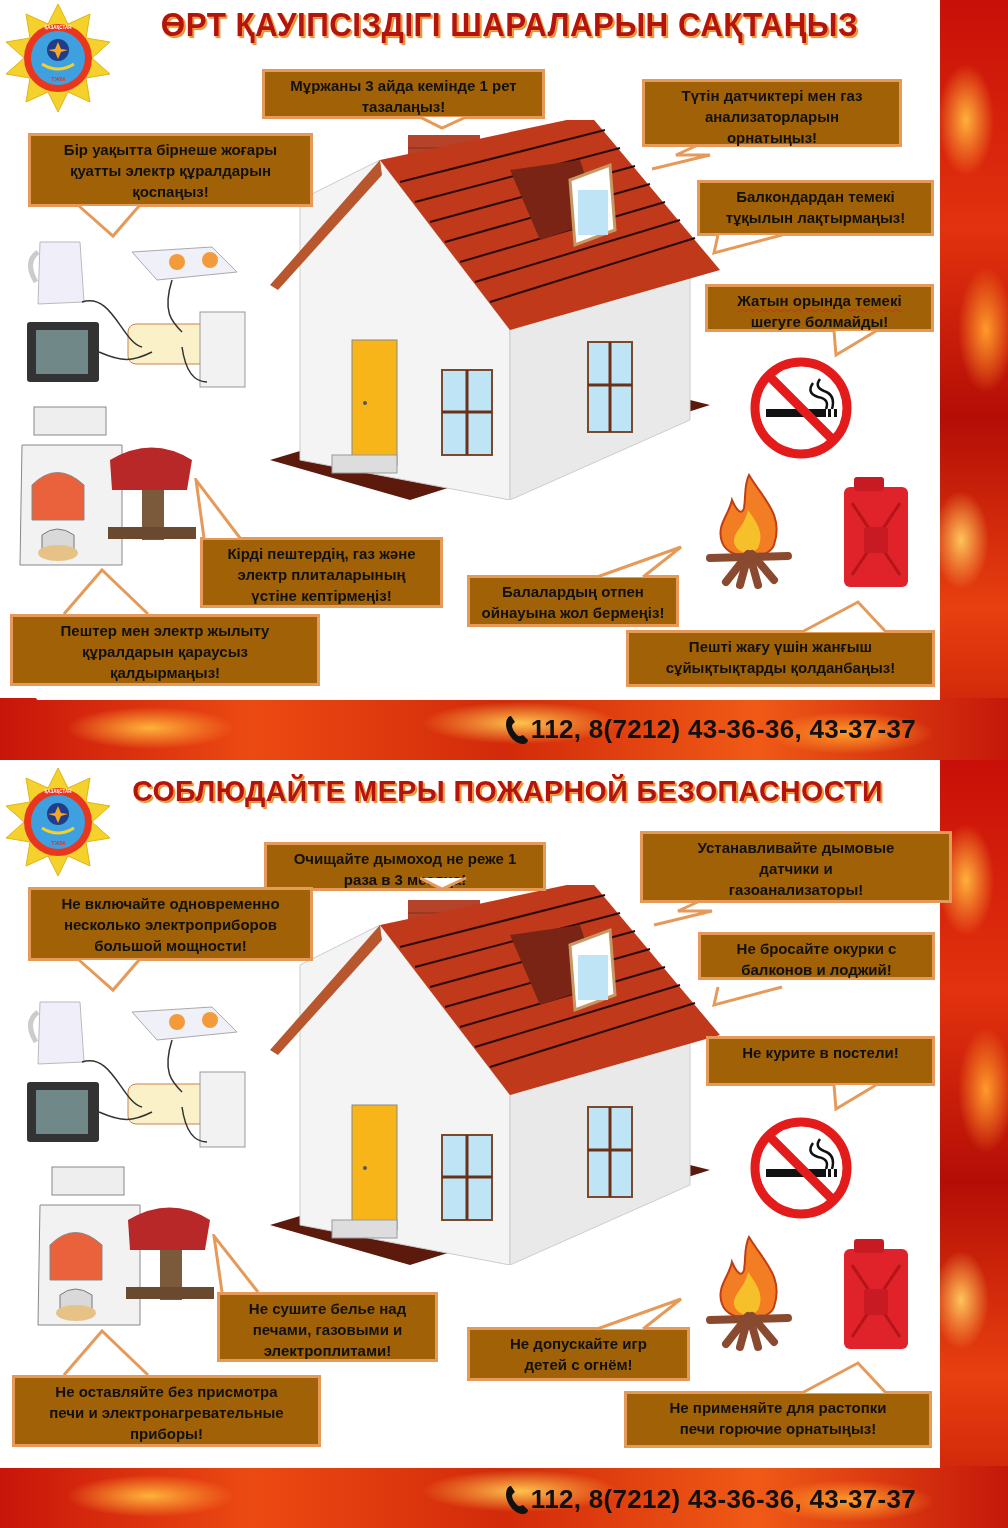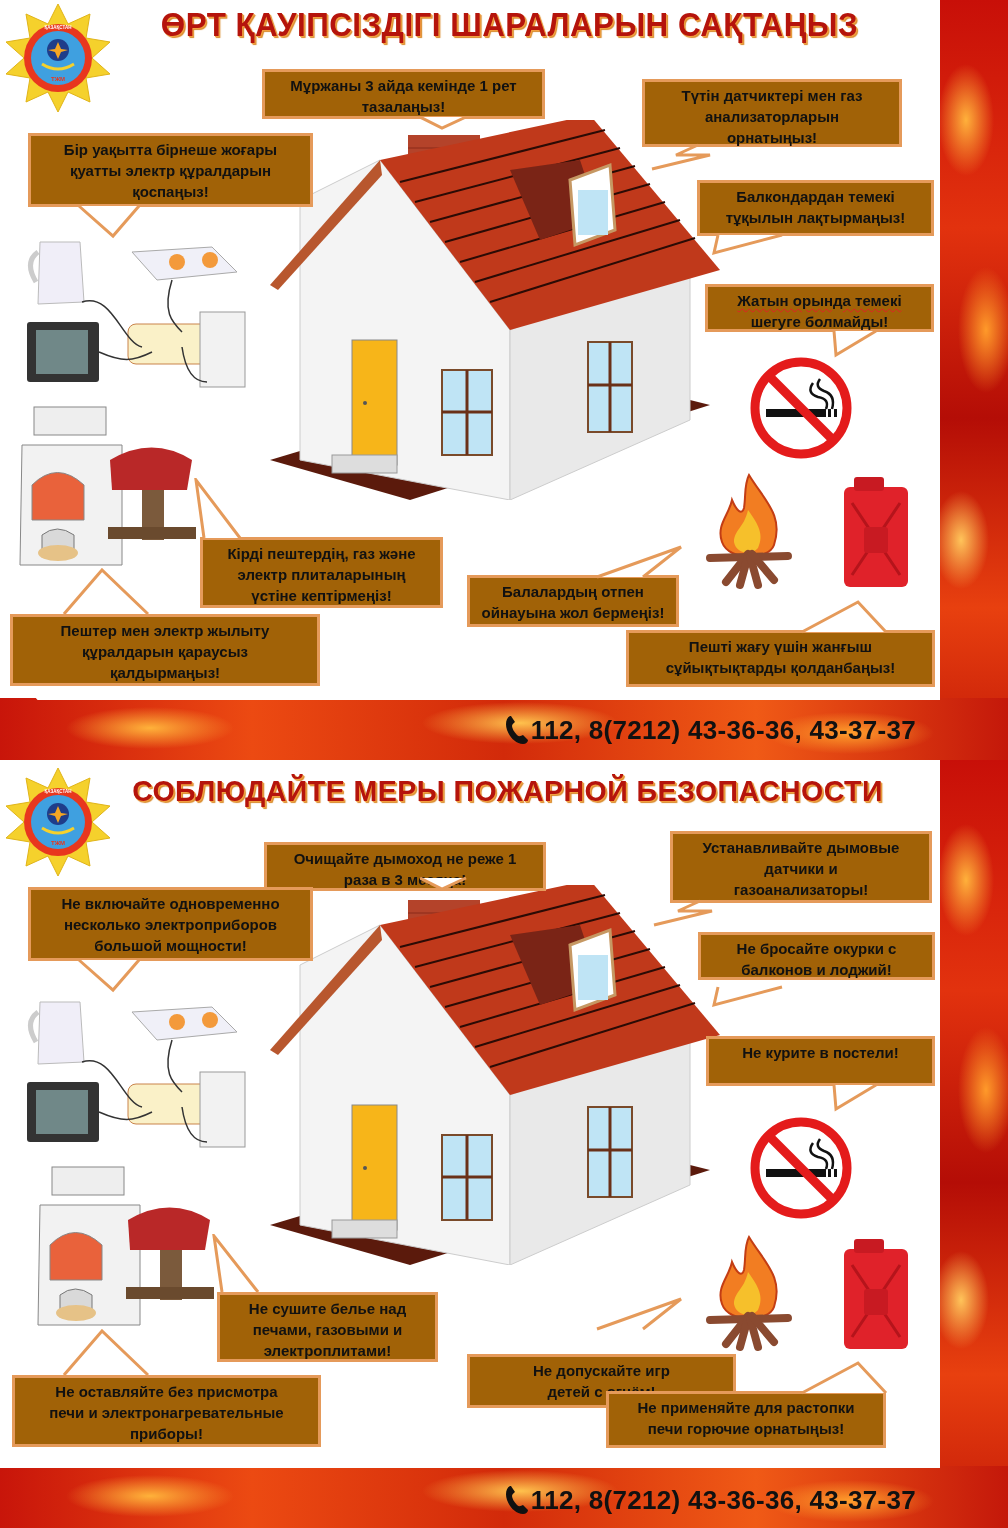--- a/index.html
+++ b/index.html
@@ -21,21 +21,21 @@
   .white-panel { position: absolute; left: 0; top: 0; right: 68px; bottom: 60px; background: #fff; }
   .white-panel.p1 { clip-path: polygon(0 0, 100% 0, 100% 100%, 4% 100%, 0 94%); }
   .title { position: absolute; left: 120px; top: 6px; width: 820px; text-align: center;
     font-family: "Liberation Sans", sans-serif; font-weight: bold; font-size: 33px; color: #b5140c;
     letter-spacing: 0.5px; text-shadow: 1px 1px 0 #f3a040, 2px 2px 1px #d88b2c; transform: scaleX(0.95); transform-origin: left; }
   .p2 .title { left: 118px; top: 14px; font-size: 30px; }
   .logo { position: absolute; left: 2px; top: 2px; width: 112px; height: 112px; }
   .bubble { position: absolute; background: #a16207; border: 3px solid #e59a5a; text-align: center;
     font-weight: bold; font-size: 15px; line-height: 21px; color: #111; display: flex; justify-content: center; padding: 3px 4px; }
   .tail { position: absolute; }
-  .phone-row { position: absolute; right: 92px; bottom: 14px; display: flex; align-items: center; gap: 0; }
+  .phone-row { position: absolute; right: 92px; bottom: 14px; display: flex; gap: 0; }
   .phone-text { font-weight: bold; font-size: 26px; color: #111; letter-spacing: 0.3px; }
   .phone-icon { width: 28px; height: 32px; }
   .art { position: absolute; }
   .wavy { text-decoration: underline wavy #d22; text-decoration-thickness: 1px; text-underline-offset: 2px; }
 </style>
 </head>
 <body>
 
 <div class="poster p1">
   <div class="fire-right"></div>
@@ -352,21 +352,21 @@
   <div class="bubble" style="left:264px;top:82px;width:282px;height:49px">
     <div>
       <div>Очищайте дымоход не реже 1</div>
       <div>раза в 3 месяца!</div>
     </div>
   </div>
   <svg class="tail" style="left:420px;top:117px;width:50px;height:14px">
       <polyline points="0,1 22,12 46,1" fill="#fff" stroke="#e59a5a" stroke-width="3"></polyline>
     </svg>
 
-  <div class="bubble" style="left:670px;top:71px;width:262px;height:72px">
+  <div class="bubble" style="left:640px;top:71px;width:312px;height:72px">
     <div>
       <div>Устанавливайте дымовые</div>
       <div>датчики и</div>
       <div>газоанализаторы!</div>
     </div>
   </div>
   <svg class="tail" style="left:650px;top:139px;width:70px;height:30px">
       <polyline points="50,2 28,12 62,12 4,26" fill="#fff" stroke="#e59a5a" stroke-width="3"></polyline>
     </svg>
 
@@ -404,42 +404,42 @@
     <div>
       <div>Не сушите белье над</div>
       <div>печами, газовыми и</div>
       <div>электроплитами!</div>
     </div>
   </div>
   <svg class="tail" style="left:212px;top:474px;width:50px;height:60px">
       <polyline points="10,58 2,2 46,58" fill="#fff" stroke="#e59a5a" stroke-width="3"></polyline>
     </svg>
 
-  <div class="bubble" style="left:467px;top:594px;width:269px;height:54px">
+  <div class="bubble" style="left:467px;top:567px;width:223px;height:54px">
     <div>
       <div>Не допускайте игр</div>
       <div>детей с огнём!</div>
     </div>
   </div>
   <svg class="tail" style="left:595px;top:537px;width:90px;height:34px">
       <polyline points="2,32 86,2 48,32" fill="#fff" stroke="#e59a5a" stroke-width="3"></polyline>
     </svg>
 
   <div class="bubble" style="left:12px;top:615px;width:309px;height:72px">
     <div>
       <div>Не оставляйте без присмотра</div>
       <div>печи и электронагревательные</div>
       <div>приборы!</div>
     </div>
   </div>
   <svg class="tail" style="left:62px;top:569px;width:90px;height:48px">
       <polyline points="2,46 40,2 86,46" fill="#fff" stroke="#e59a5a" stroke-width="3"></polyline>
     </svg>
 
-  <div class="bubble" style="left:606px;top:631px;width:280px;height:57px">
+  <div class="bubble" style="left:624px;top:631px;width:308px;height:57px">
     <div>
       <div>Не применяйте для растопки</div>
       <div>печи горючие орнатыңыз!</div>
     </div>
   </div>
   <svg class="tail" style="left:800px;top:601px;width:90px;height:34px">
       <polyline points="2,32 58,2 86,32" fill="#fff" stroke="#e59a5a" stroke-width="3"></polyline>
     </svg>
 
   <div class="phone-row" style="bottom:12px">

